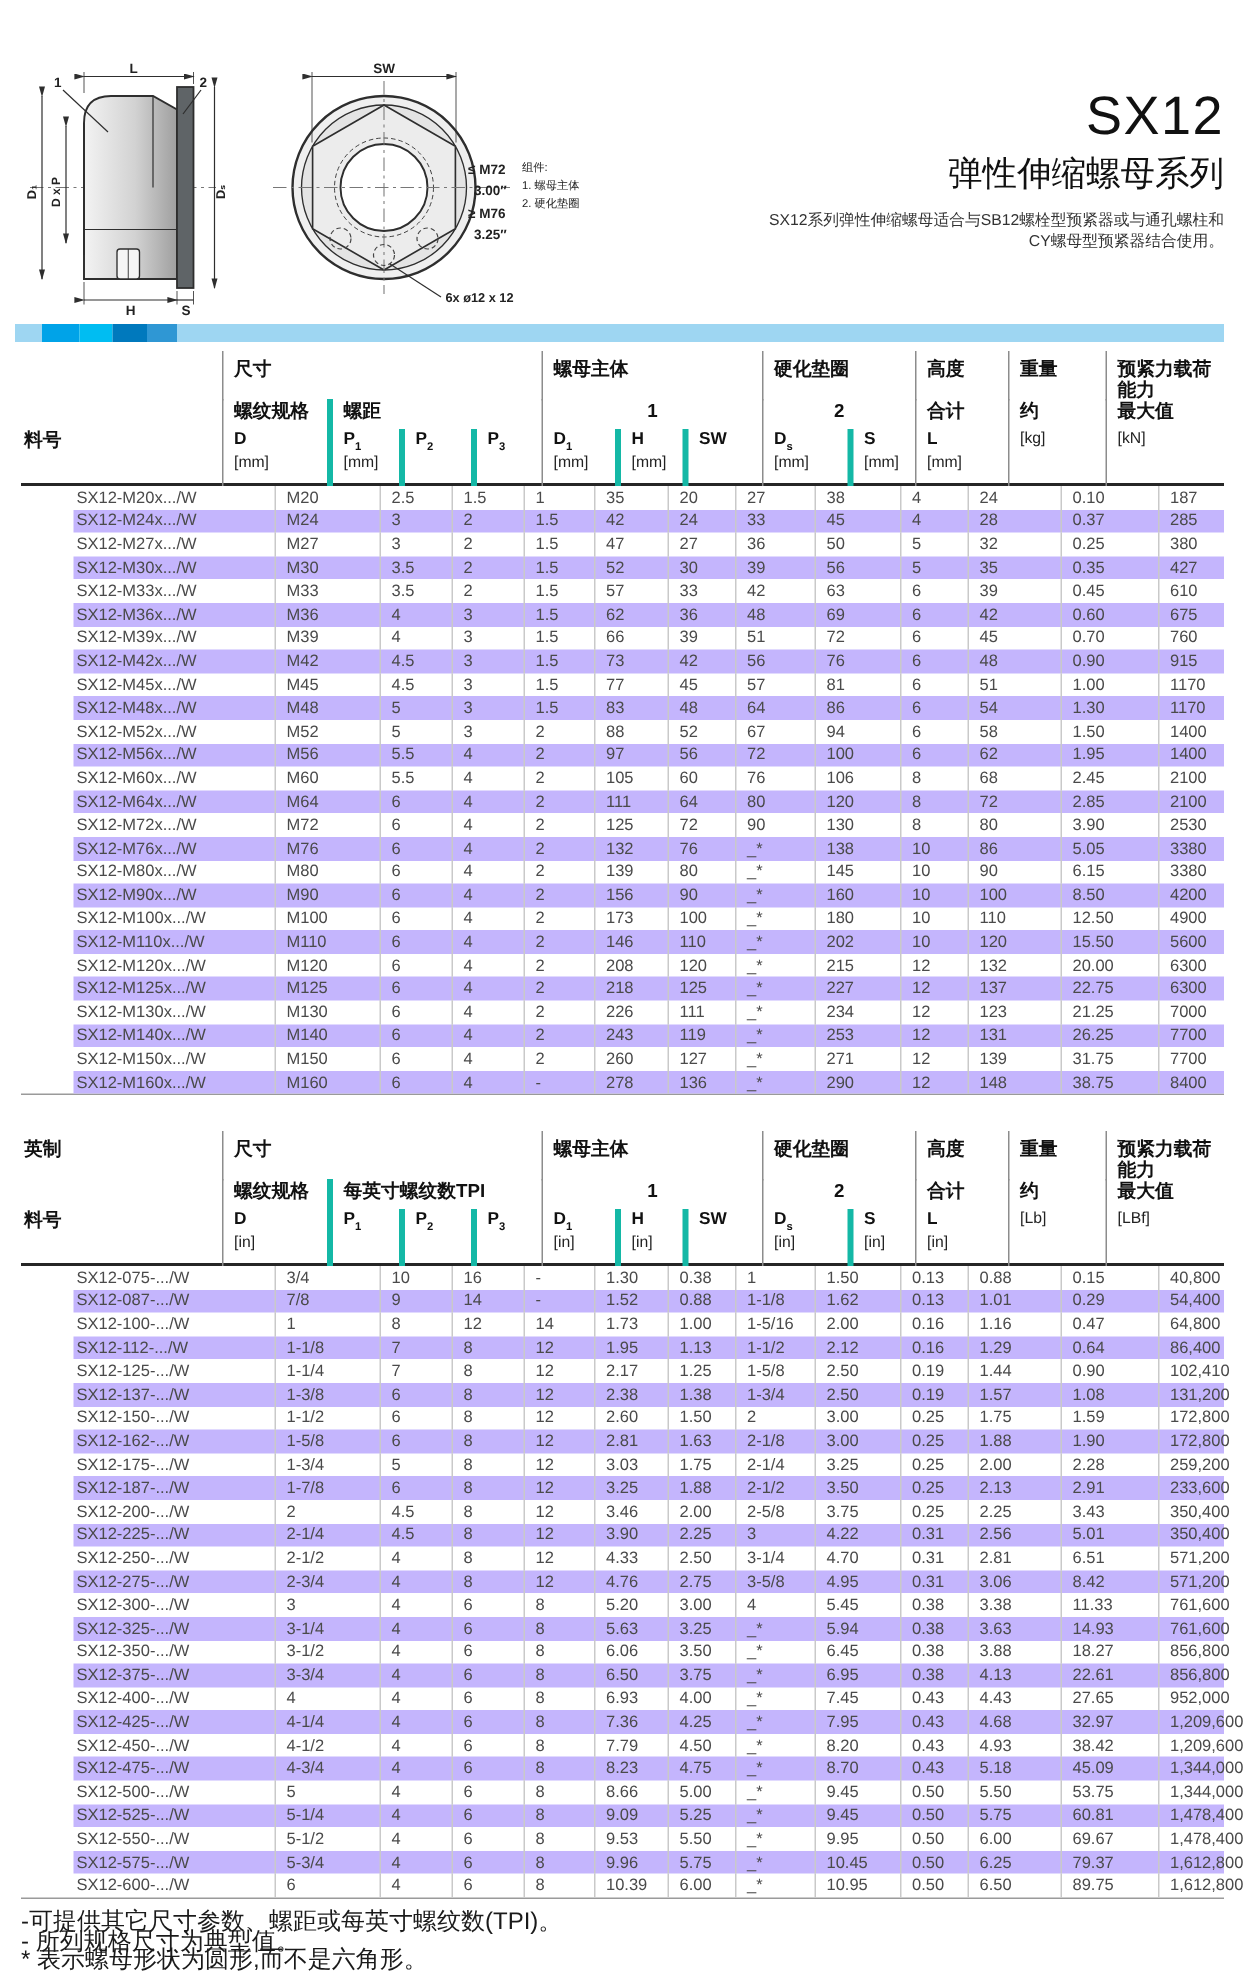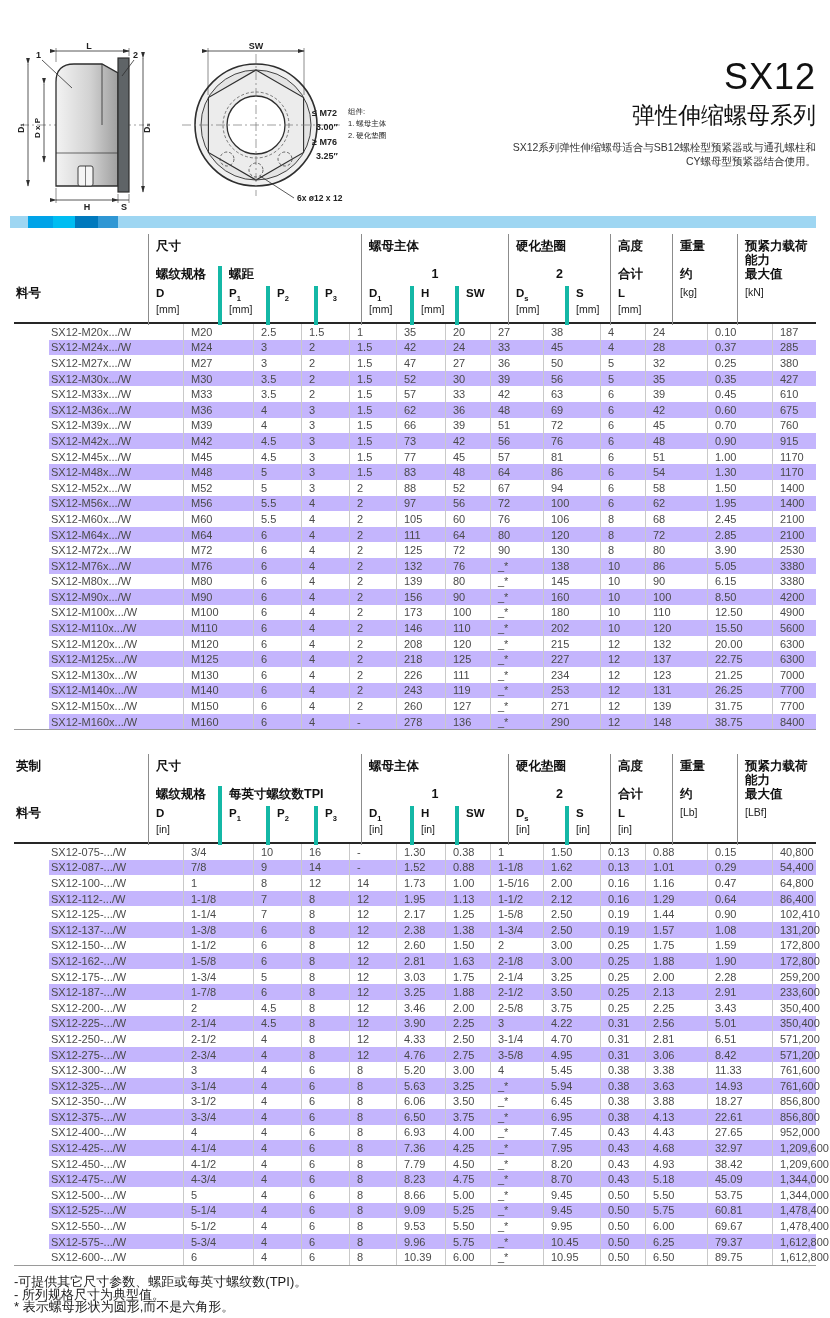--- a/index.html
+++ b/index.html
@@ -46,21 +46,21 @@
   .unit{font-size:10.5px;font-weight:400;color:#222;line-height:11px;}
   .thead{border-bottom:2px solid #262626;}
   .tbody{border-bottom:1px solid #9a9a9a;}
   .trow{display:grid;grid-template-columns:var(--cols);height:15.6px;box-sizing:border-box;margin-left:35px;}
   .trow.alt{background:#c4b5fd;}
   .tcell{font-size:11px;color:#4a4a4a;padding-left:7px;display:flex;align-items:center;
     box-sizing:border-box;border-left:1px solid #c9c9c9;white-space:nowrap;overflow:hidden;}
   .tcell.pn{border-left:none;padding-left:2px;}
 
   
-  .footnotes{top:1276px;left:14px;font-size:13px;line-height:12.5px;color:#1a1a1a;}
+  .footnotes{top:1276px;left:14px;font-size:16px;line-height:12.5px;color:#1a1a1a;}
 </style>
 </head>
 <body>
 
 <div class="abs drawing">
   <svg viewBox="0 0 445 172" width="445" height="172">
     <defs>
       <marker id="ar" markerWidth="9" markerHeight="8" refX="8" refY="2.5" orient="auto">
         <path d="M0,0 L9,2.5 L0,5 Z" fill="#2e2e2e"></path>
       </marker>

